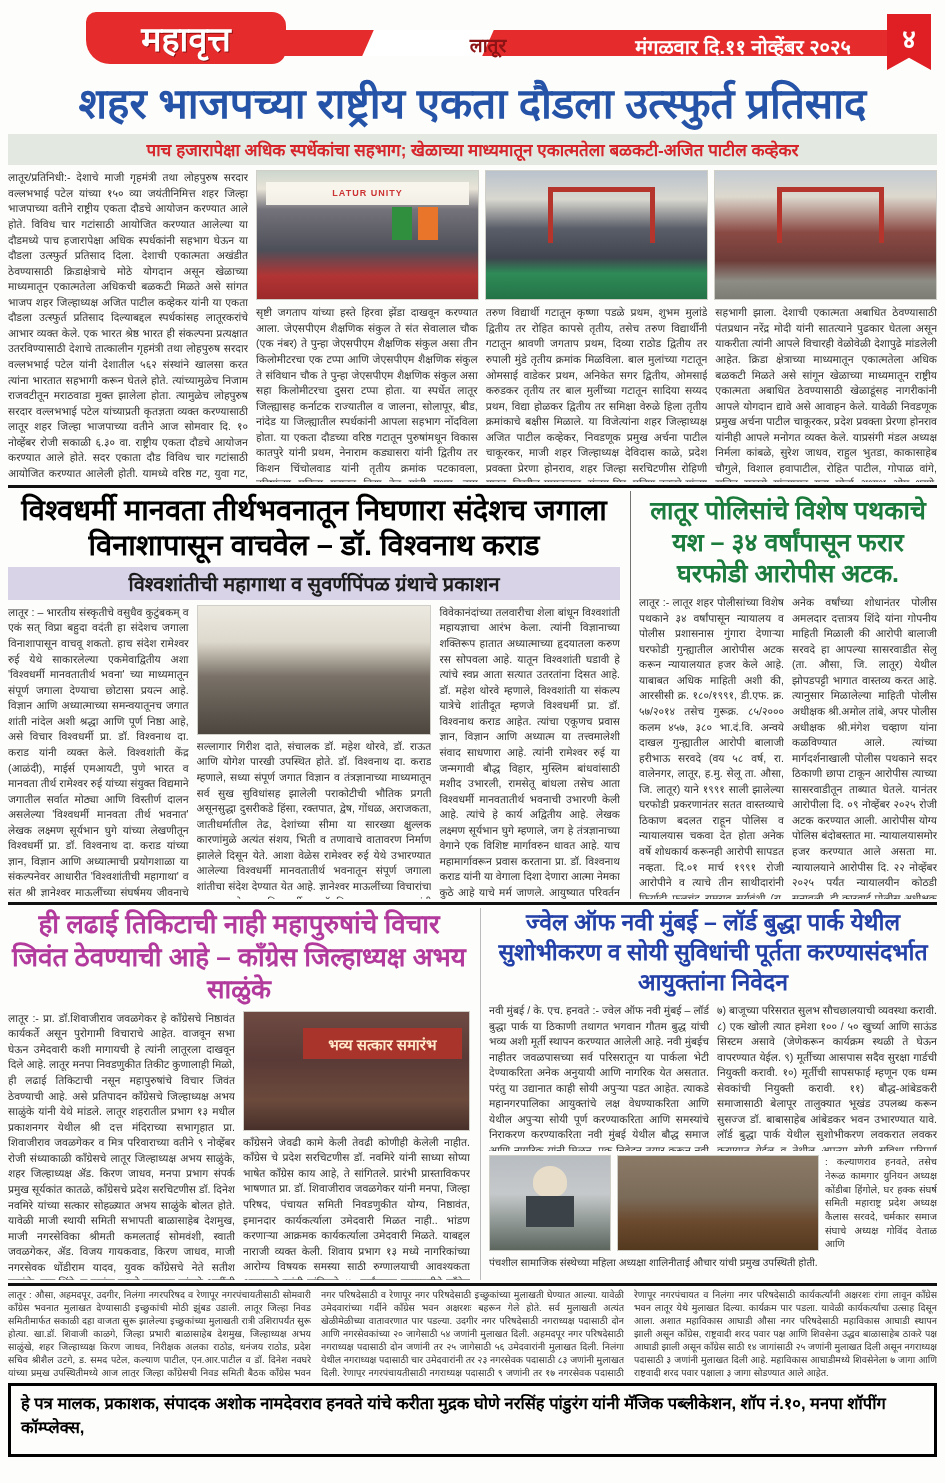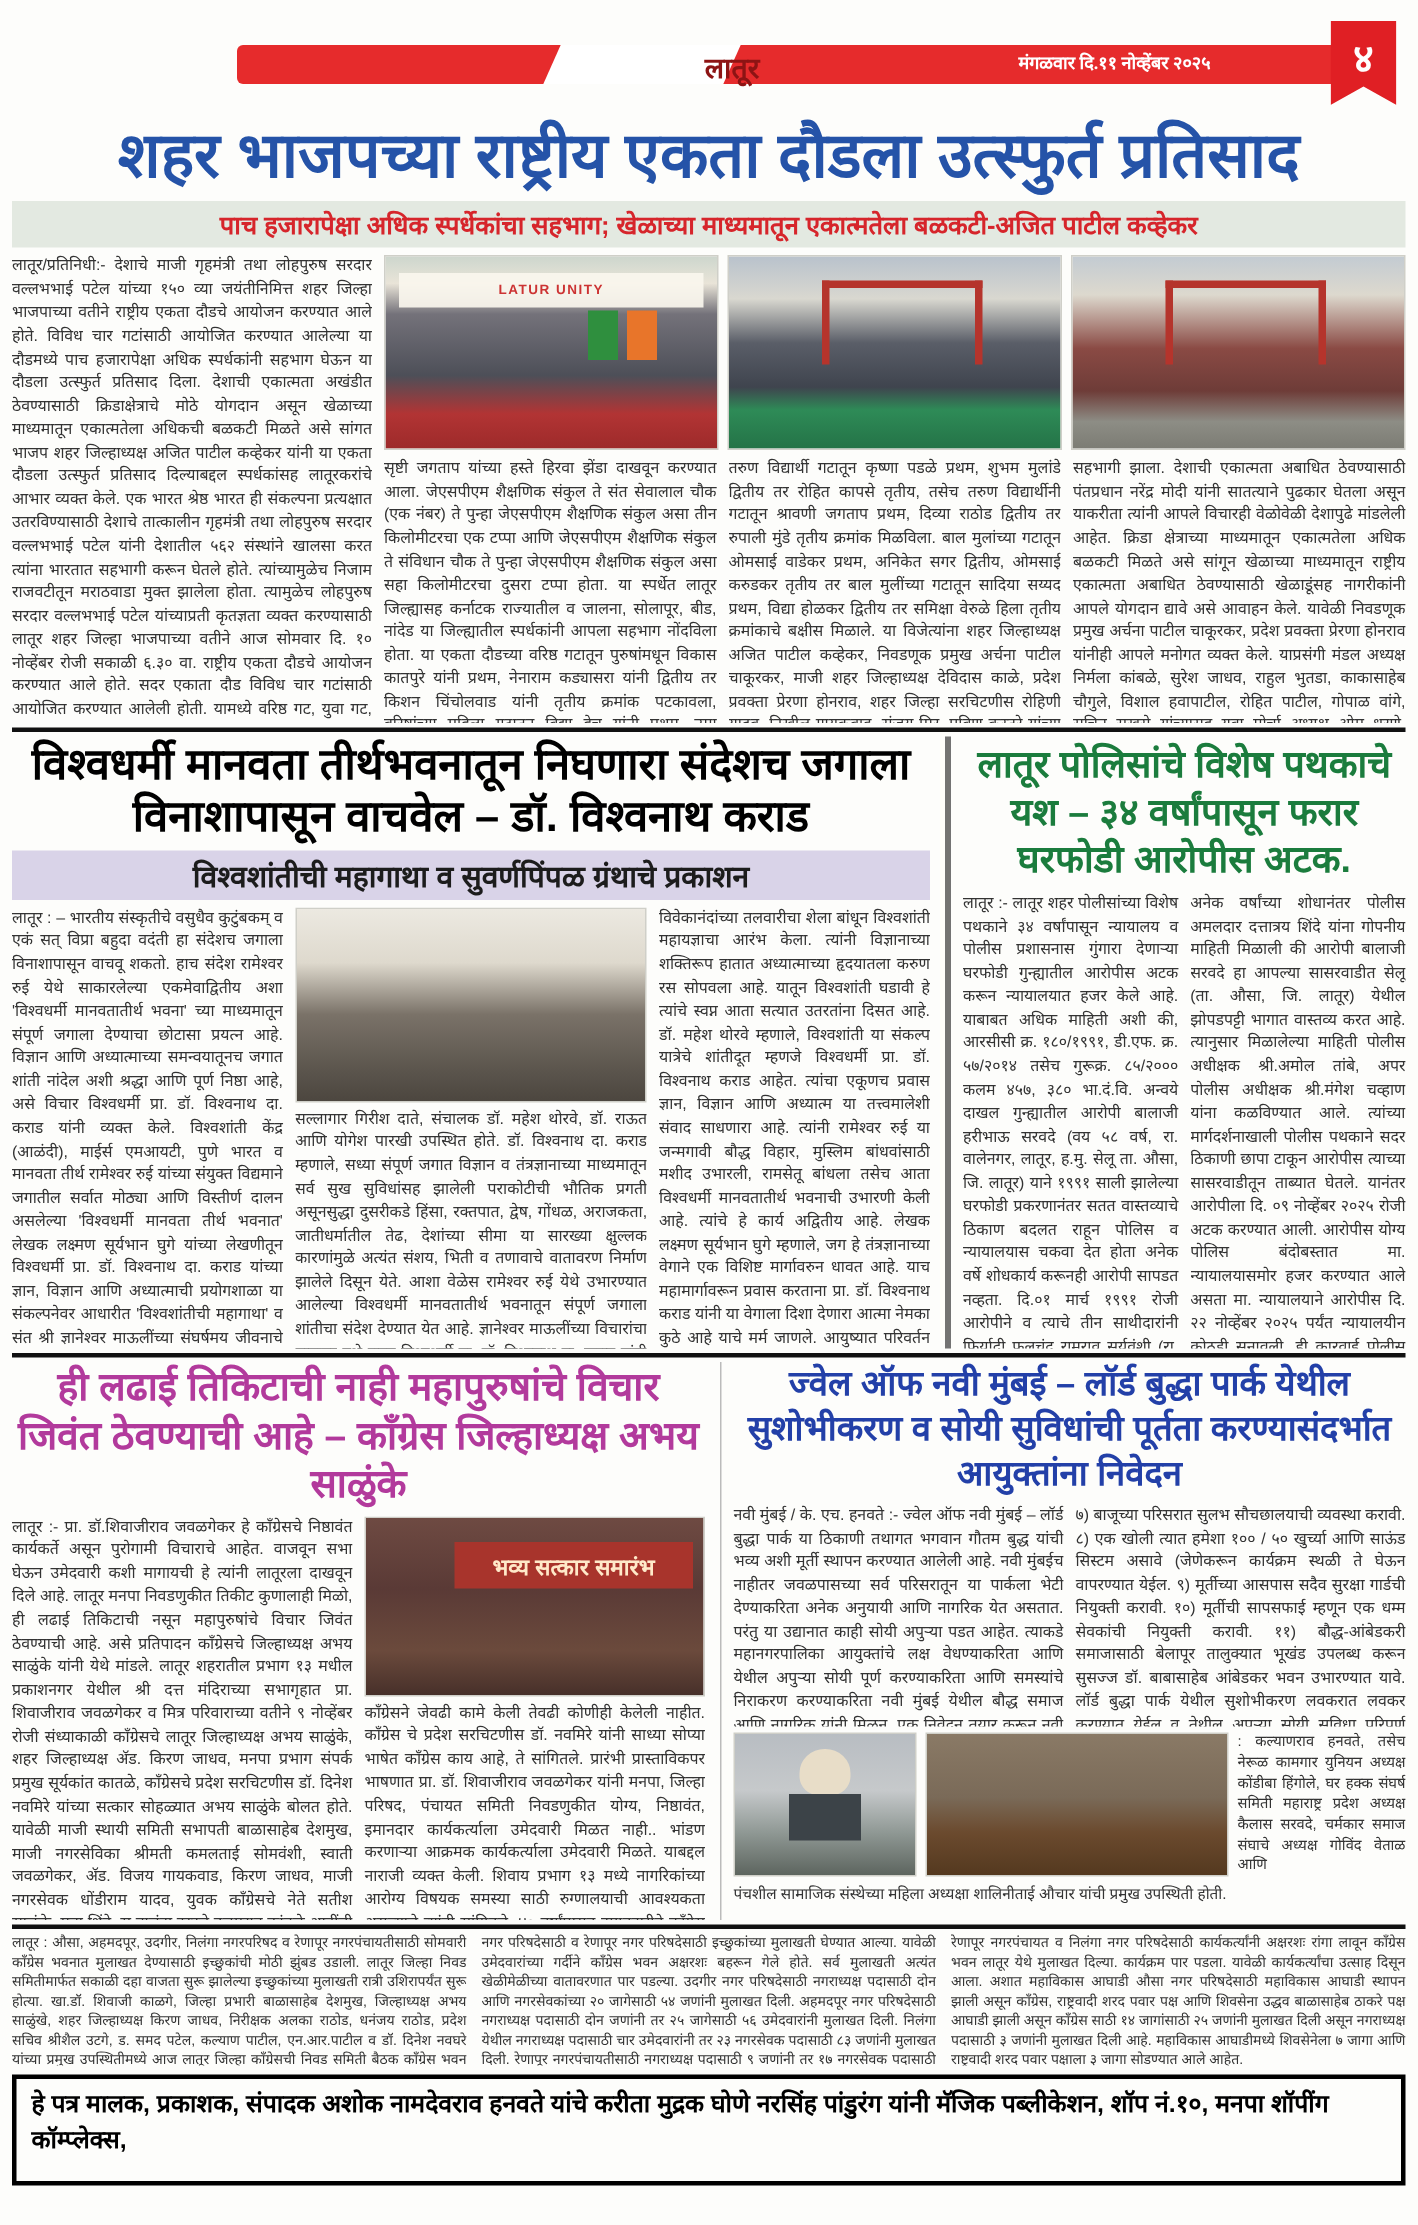--- a/index.html
+++ b/index.html
@@ -9,21 +9,21 @@
     position:relative;
   }
   .page{padding:0 8px;}
   
   .masthead{position:relative;height:78px;}
   .mast-band{position:absolute;left:150px;right:34px;top:30px;height:26px;background:#e62b2c;border-radius:4px;}
   .mast-band:after{content:"";position:absolute;left:210px;top:0;width:120px;height:26px;background:#fff;transform:skewX(-24deg);}
   .mast-logo{position:absolute;left:78px;top:12px;width:200px;height:52px;background:#e62b2c;border-radius:10px 14px 14px 24px;
     display:flex;align-items:center;justify-content:center;color:#fff;font-weight:bold;font-size:34px;text-shadow:1px 1px 0 #8d0f10;}
   .mast-city{position:absolute;left:420px;top:32px;width:120px;text-align:center;color:#8d1414;font-weight:bold;font-size:19px;z-index:3;}
-  .mast-date{position:absolute;left:600px;top:33px;width:270px;text-align:center;color:#fff;font-weight:bold;font-size:12px;z-index:3;font-family:Liberation Serif, serif;}
+  .mast-date{position:absolute;left:600px;top:33px;width:270px;text-align:center;color:#fff;font-weight:bold;font-size:20px;z-index:3;}
   .mast-page{position:absolute;right:6px;top:14px;width:44px;height:56px;background:#e01f24;z-index:3;
     clip-path:polygon(0 0,100% 0,100% 100%,50% 78%,0 100%);display:flex;align-items:flex-start;justify-content:center;}
   .mast-page span{color:#fff;font-weight:bold;font-size:26px;margin-top:6px;}
   
   .lead-headline{text-align:center;color:#2553a8;font-weight:bold;font-size:42px;line-height:1.15;margin:2px 0 6px 0;}
   .lead-subband{background:#e3e9e1;text-align:center;padding:4px 0;margin-bottom:5px;}
   .lead-subband span{color:#d6252b;font-weight:bold;font-size:17px;}
   .lead-body{display:flex;gap:8px;height:312px;}
   .lead-col1{width:240px;flex:none;}
   .lead-right{flex:1;display:flex;flex-direction:column;gap:5px;}
@@ -48,21 +48,21 @@
     color:#ffe9c9;font-weight:bold;font-size:15px;text-align:right;}
   .ph-statue{background:linear-gradient(180deg,#b8bdc2 0%,#c6c9cb 40%,#8f9894 70%,#5d655f 100%);}
   .statue{position:absolute;top:10%;left:36%;width:28%;height:34%;background:#e8ddc8;border-radius:50% 50% 40% 40%;}
   .pedestal{position:absolute;top:42%;left:30%;width:40%;height:34%;background:#3c4348;}
   .ph-meet{background:linear-gradient(180deg,#8a7a66 0%,#7a6a58 45%,#6b4a2e 70%,#54391f 100%);}
   
   .hrule{height:3px;background:#111;margin:3px 0;}
   
   .middle{display:flex;gap:10px;height:408px;}
   .mid-left{width:612px;flex:none;display:flex;flex-direction:column;}
-  .mid-right{flex:1;display:flex;flex-direction:column;border-left:4px solid #737373;padding-left:8px;}
+  .mid-right{flex:1;display:flex;flex-direction:column;border-left:1px solid #737373;padding-left:8px;}
   .a2-headline{color:#000000;font-weight:bold;font-size:29px;line-height:1.2;text-align:center;margin:2px 0 4px 0;}
   .a2-subband{background:#d9d3e8;text-align:center;font-weight:bold;font-size:20px;color:#1c1c1c;padding:3px 0;margin-bottom:5px;}
   .a2-cols{display:flex;gap:8px;flex:1;overflow:hidden;}
   .a2-col{flex:1;}
   .a2-colmid{flex:1.3;display:flex;flex-direction:column;gap:4px;}
   .a2-photo{height:128px;flex:none;}
   .a3-headline{color:#1b7c3d;font-weight:bold;font-size:25px;line-height:1.25;text-align:center;margin:4px 0 6px 0;}
   .a3-cols{display:flex;gap:8px;flex:1;overflow:hidden;}
   .a3-cols>div{flex:1;}
   
@@ -91,20 +91,21 @@
   .footer{border:3px solid #000;margin-top:6px;padding:6px 10px;height:56px;overflow:hidden;}
   .footer div{font-weight:bold;font-size:16.5px;line-height:1.45;color:#000;}
 </style>
 </head>
 <body>
 
 <div class="page">
 
   <div class="masthead">
     <div class="mast-band"></div>
+    <div class="mast-logo">महावृत्त</div>
     <div class="mast-city">लातूर</div>
     <div class="mast-date">मंगळवार दि.११ नोव्हेंबर २०२५</div>
     <div class="mast-page">
       <span>४</span>
     </div>
   </div>
 
   <div>
     <div class="lead-headline">शहर भाजपच्या राष्ट्रीय एकता दौडला उत्स्फुर्त प्रतिसाद</div>
     <div class="lead-subband">

